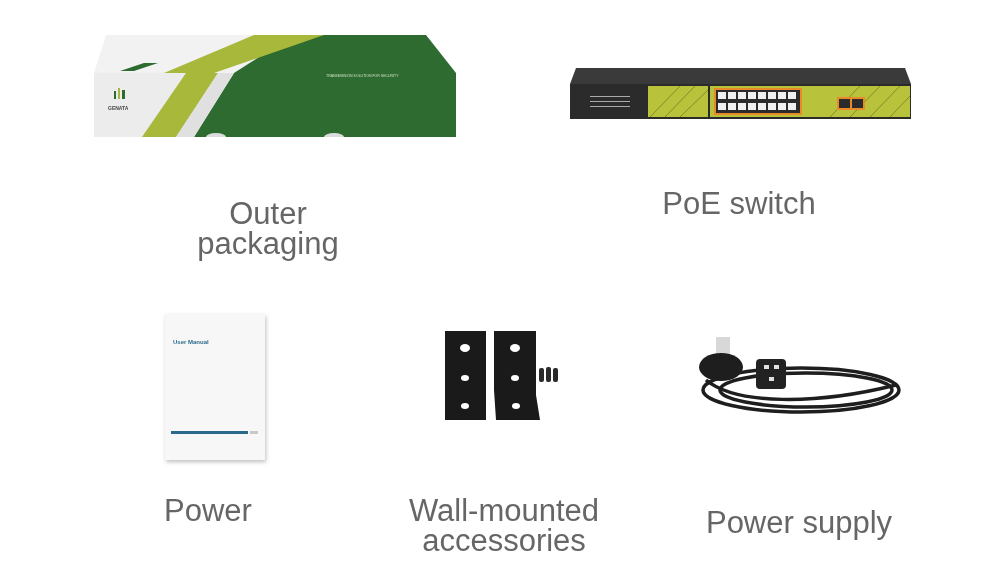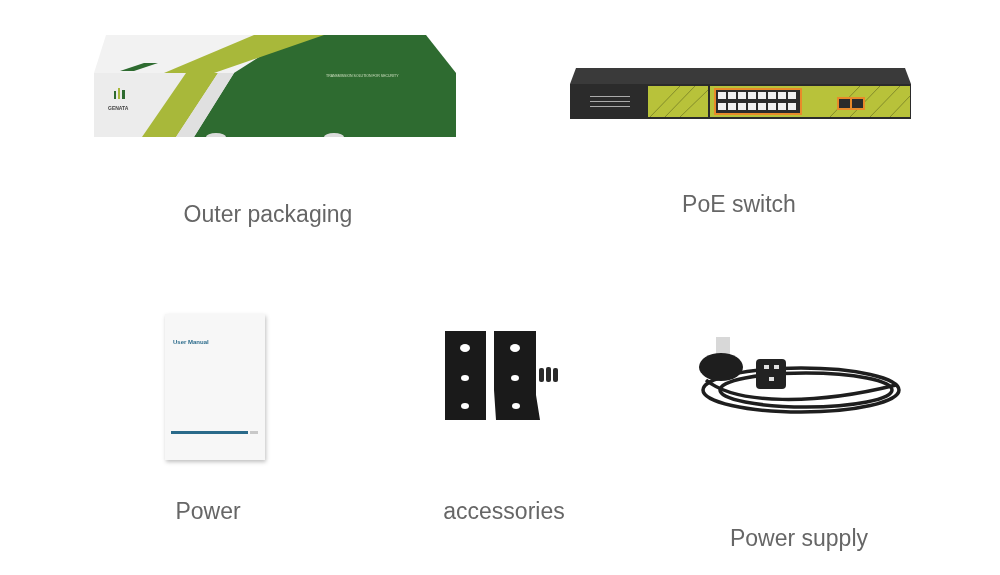--- a/index.html
+++ b/index.html
@@ -1,19 +1,19 @@
 <!DOCTYPE html>
 <html><head>
 <meta charset="utf-8">
 <style>
   html, body { margin:0; padding:0; }
   body { width:1000px; height:575px; background:#ffffff; position:relative; overflow:hidden;
          font-family:"Liberation Sans", sans-serif; }
   .abs { position:absolute; }
-  .label { position:absolute; color:#666666; font-size:23px; text-align:center; line-height:30px; font-weight:normal; }
+  .label { position:absolute; color:#666666; font-size:31px; text-align:center; line-height:30px; font-weight:normal; }
   
   .box { left:94px; top:33px; width:362px; height:104px; }
   
   .switch { left:570px; top:68px; width:341px; height:51px; }
   
   .manual { left:165px; top:314px; width:100px; height:146px; background:#f7f7f7;
             box-shadow:1px 2px 4px rgba(0,0,0,0.25); }
   .manual-title { position:absolute; left:8px; top:25px; font-size:6px; font-weight:bold; color:#2d6c8c; white-space:nowrap; }
   .manual-bar { position:absolute; left:6px; top:117px; width:77px; height:3px; background:#2a6a8a; }
   .manual-bar2 { position:absolute; left:85px; top:117px; width:8px; height:3px; background:#c8c8c8; }
@@ -112,33 +112,34 @@
         <ellipse cx="72" cy="76" rx="4" ry="3"></ellipse>
     </g>
     <g fill="#2a2a2a">
       <rect x="95" y="38" width="5" height="14" rx="2"></rect>
         <rect x="102" y="37" width="5" height="15" rx="2"></rect>
         <rect x="109" y="38" width="5" height="14" rx="2"></rect>
     </g>
   </svg>
 </div>
 <div class="label" style="left:404px; top:496px; width:200px;">
+  <div>Wall-mounted</div>
   <div>accessories</div>
 </div>
 
 <div class="abs" style="left:696px; top:335px; width:206px; height:85px;">
   <svg width="206" height="85" viewBox="0 0 206 85">
     <g fill="none" stroke="#1e1e1e" stroke-width="3.5">
       <ellipse cx="105" cy="55" rx="98" ry="22"></ellipse>
       <ellipse cx="110" cy="55" rx="86" ry="17"></ellipse>
       <path d="M10,45 C40,70 120,70 200,50"></path>
     </g>
     <rect x="20" y="2" width="14" height="18" fill="#d8d8d8"></rect>
     <ellipse cx="25" cy="32" rx="22" ry="14" fill="#1e1e1e"></ellipse>
     <rect x="60" y="24" width="30" height="30" rx="4" fill="#222"></rect>
     <g fill="#e0e0e0">
         <rect x="68" y="30" width="5" height="4"></rect>
         <rect x="78" y="30" width="5" height="4"></rect>
         <rect x="73" y="42" width="5" height="4"></rect>
       </g>
   </svg>
 </div>
-<div class="label" style="left:699px; top:523px; width:200px;">Power supply</div>
+<div class="label" style="left:699px; top:508px; width:200px;">Power supply</div>
 
 </body></html>

